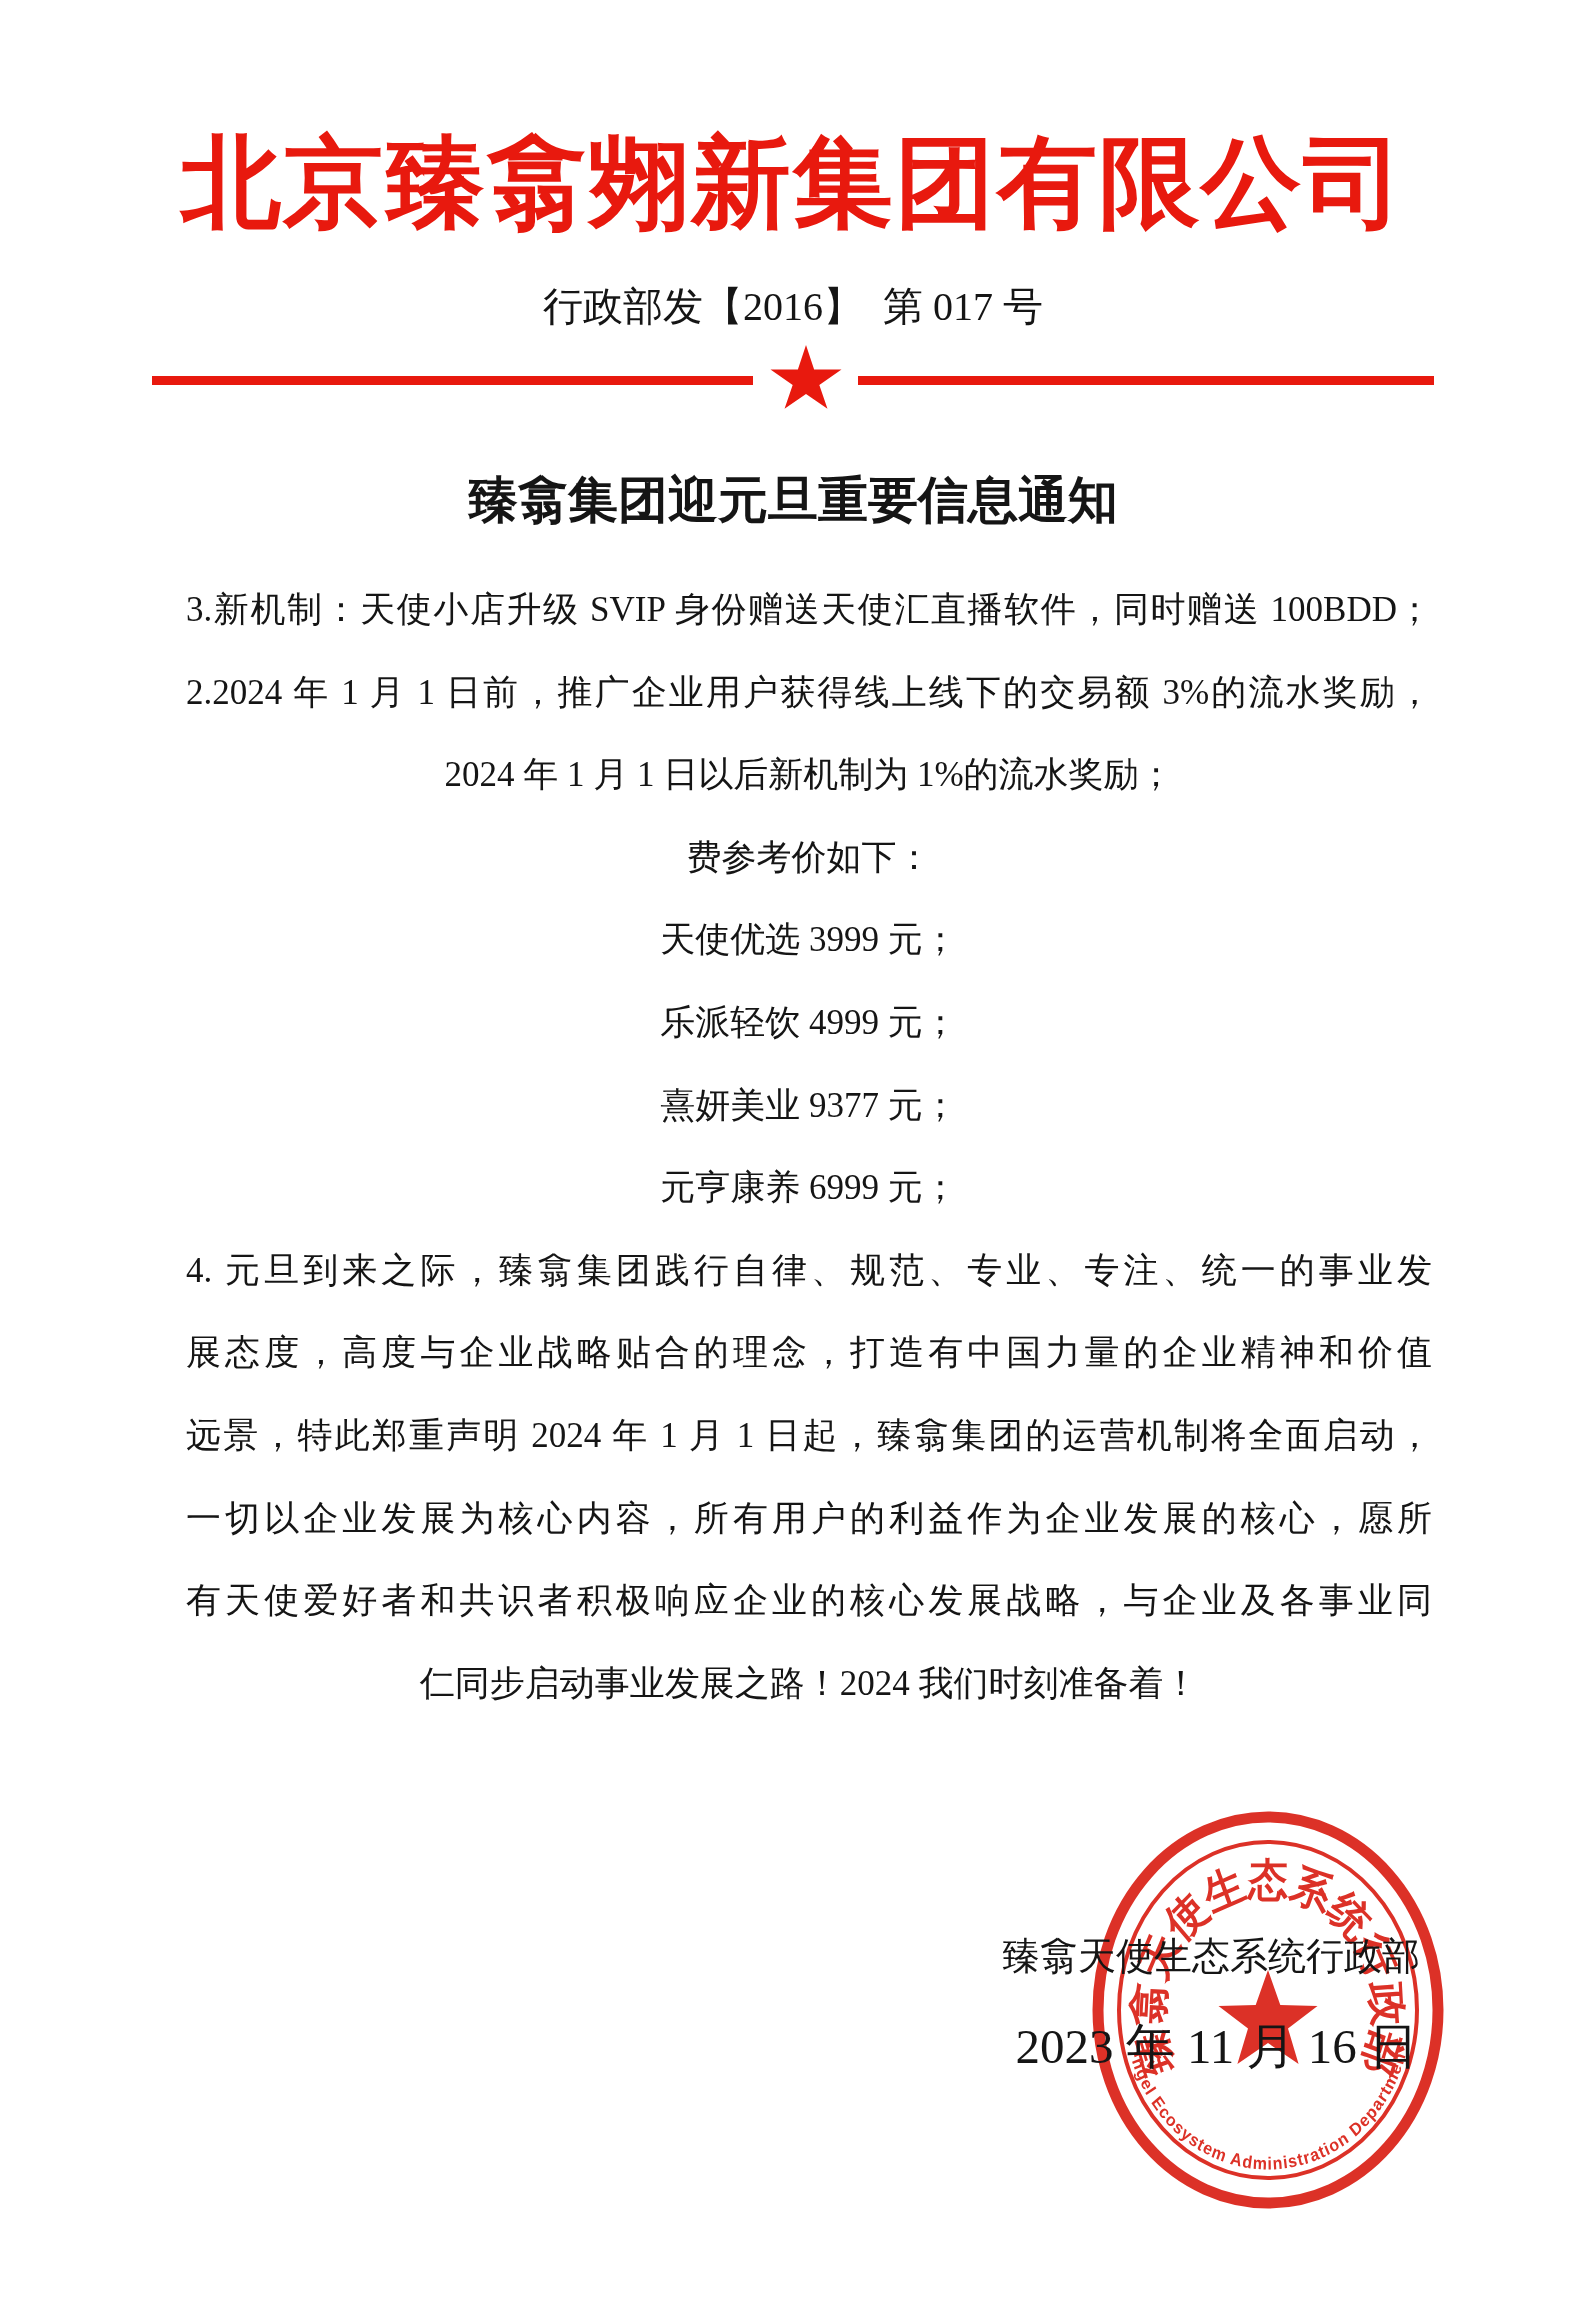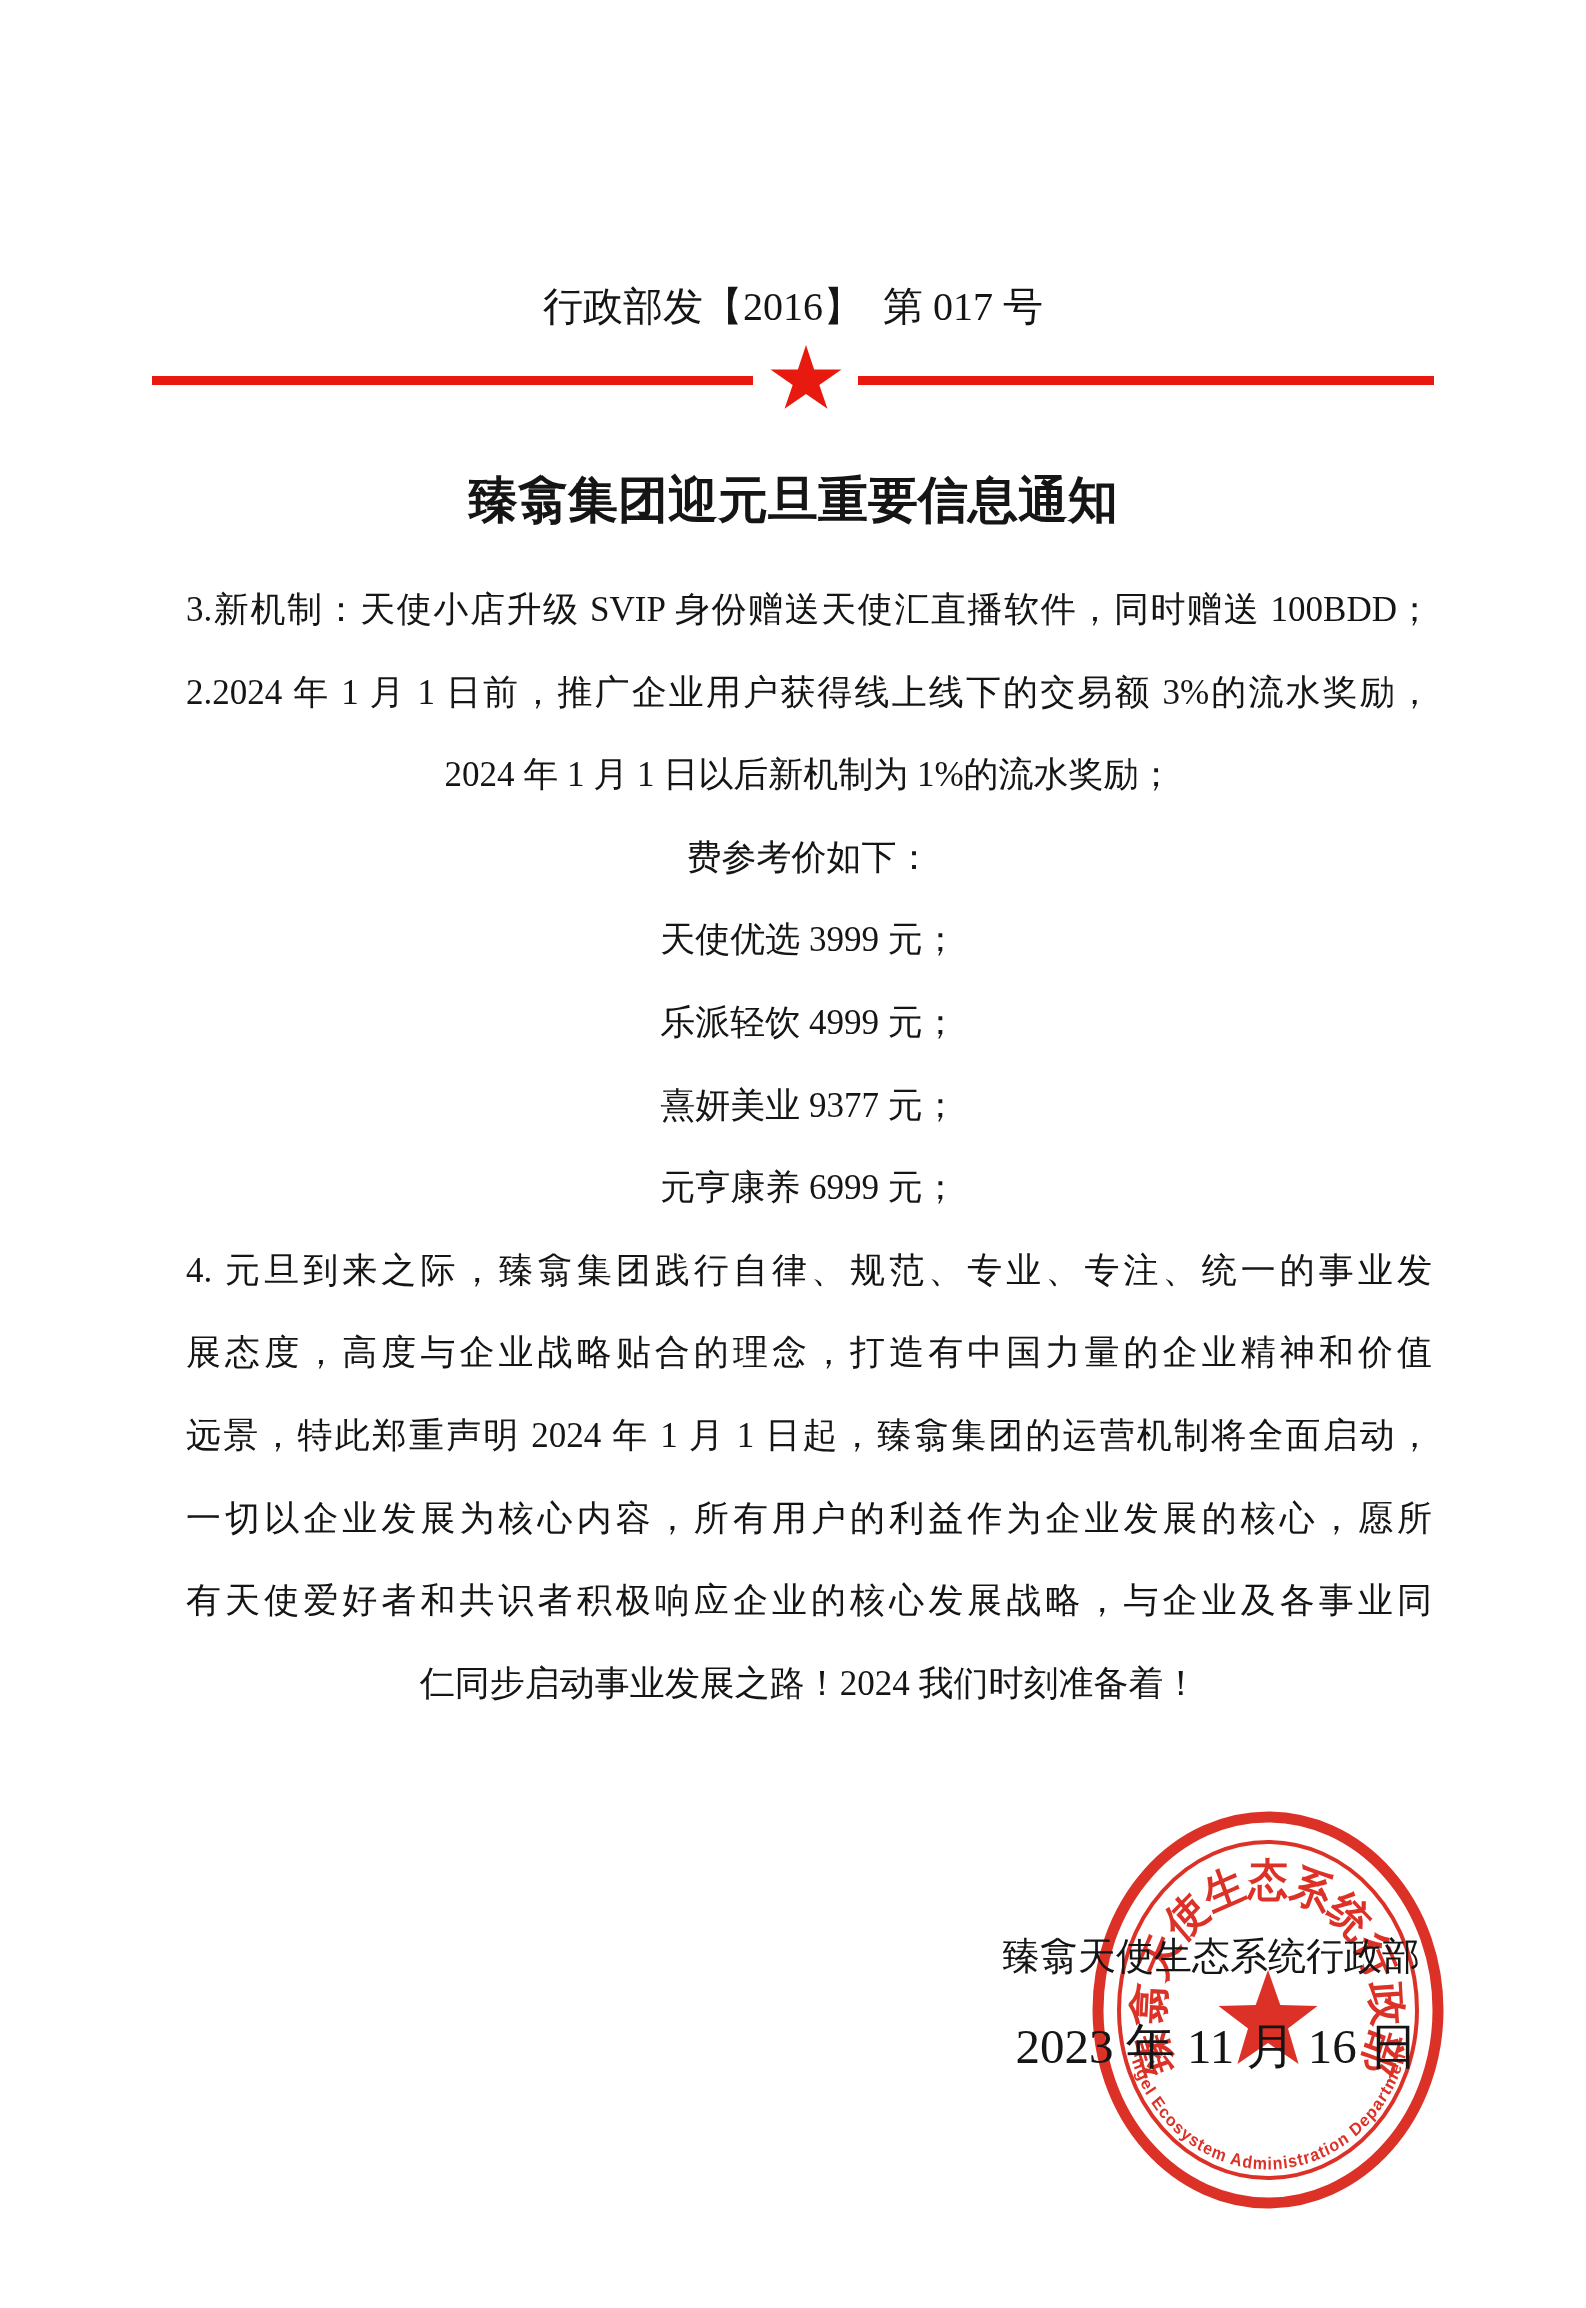--- a/index.html
+++ b/index.html
@@ -85,20 +85,21 @@
     font-family:"Liberation Sans","DejaVu Sans",sans-serif;
     font-size:16px;font-weight:bold;letter-spacing:1px;
   }
   .stamp .star{fill:var(--stamp-red,#da2217);}
 </style>
 </head>
 <body>
 
 <div class="page">
 
+  <div class="company-title">北京臻翕翙新集团有限公司</div>
 
   <div class="doc-number">行政部发【2016】  第 017 号</div>
 
   <div class="divider-seg divider-left"></div>
   <div class="divider-star"></div>
   <div class="divider-seg divider-right"></div>
 
   <div class="doc-heading">臻翕集团迎元旦重要信息通知</div>
 
   <div class="body-text">

